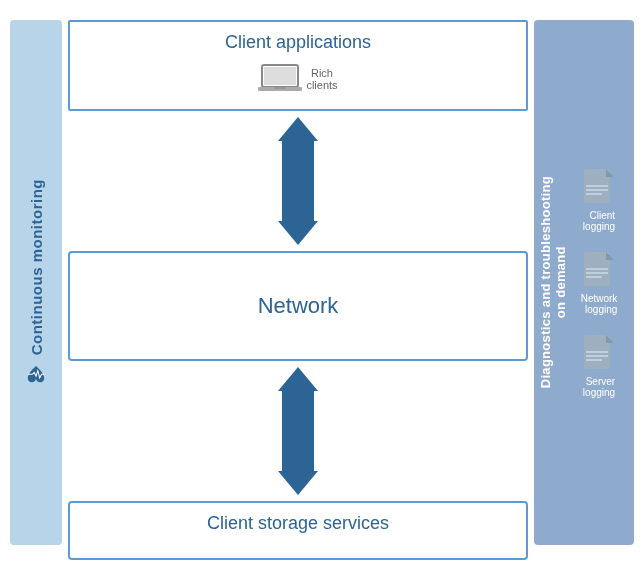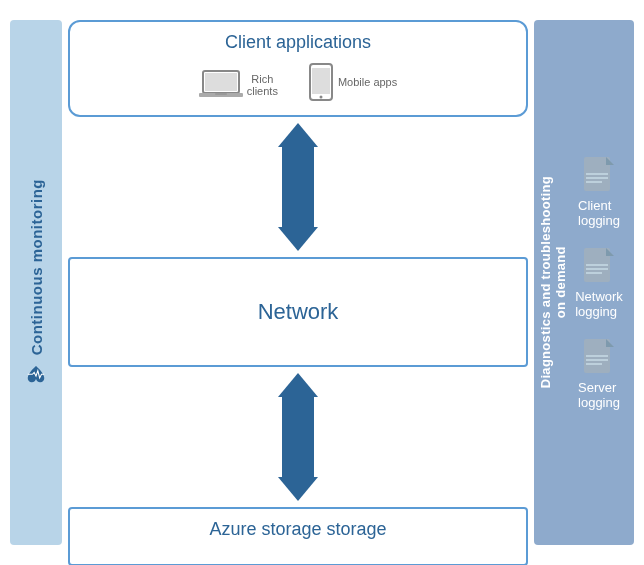--- a/index.html
+++ b/index.html
@@ -48,21 +48,21 @@
     .center-content {
       flex: 1;
       display: flex;
       flex-direction: column;
       gap: 0;
     }
 
     
     .client-apps-box {
       border: 2px solid #5b9bd5;
-      border-radius: 12px;
+      border-radius: 2px;
       padding: 10px 12px 14px;
       background: #fff;
       flex: 0 0 auto;
     }
 
     .box-title {
       font-size: 18px;
       color: #2c6496;
       font-weight: 400;
       margin-bottom: 10px;
@@ -195,23 +195,23 @@
     }
 
     .logging-item {
       display: flex;
       flex-direction: column;
       align-items: center;
       gap: 3px;
     }
 
     .logging-item .icon-label {
-      font-size: 13px;
+      font-size: 10px;
       color: #fff;
-      text-align: left;
+      text-align: right;
     }
 
     .doc-icon {
       width: 34px;
       height: 40px;
     }
 
     
     .right-text-wrapper {
       position: absolute;
@@ -264,28 +264,20 @@
         <div class="app-icon-group">
           <svg class="laptop-icon" viewBox="0 0 44 32">
             <rect x="4" y="2" width="36" height="22" rx="2" fill="none" stroke="#888" stroke-width="2"></rect>
             <rect x="6" y="4" width="32" height="18" fill="#ddd"></rect>
             <rect x="0" y="24" width="44" height="4" rx="1" fill="#aaa"></rect>
             <rect x="16" y="24" width="12" height="2" rx="1" fill="#999"></rect>
           </svg>
           <span class="icon-label">Rich<br>clients</span>
         </div>
 
-        <div class="app-icon-group">
-          <svg class="mobile-icon" viewBox="0 0 26 38">
-            <rect x="2" y="1" width="22" height="36" rx="3" fill="none" stroke="#888" stroke-width="2"></rect>
-            <rect x="4" y="5" width="18" height="26" fill="#ddd"></rect>
-            <circle cx="13" cy="34" r="1.5" fill="#888"></circle>
-          </svg>
-          <span class="icon-label">Mobile apps</span>
-        </div>
 
 
       </div>
     </div>
 
     <div class="arrow-section">
       <div class="double-arrow">
         <div class="arrow-up"></div>
         <div class="arrow-shaft"></div>
         <div class="arrow-down"></div>
@@ -298,21 +290,21 @@
 
     <div class="arrow-section">
       <div class="double-arrow">
         <div class="arrow-up"></div>
         <div class="arrow-shaft"></div>
         <div class="arrow-down"></div>
       </div>
     </div>
 
     <div class="azure-box">
-      <div class="box-title">Azure storage storage</div>
+      <div class="box-title">Client storage services</div>
 
     </div>
 
   </div>
 
   <div class="right-sidebar">
 
     <div class="right-text-wrapper">
       <div class="right-vertical-text">
           <span style="display:block">Diagnostics and troubleshooting</span>

